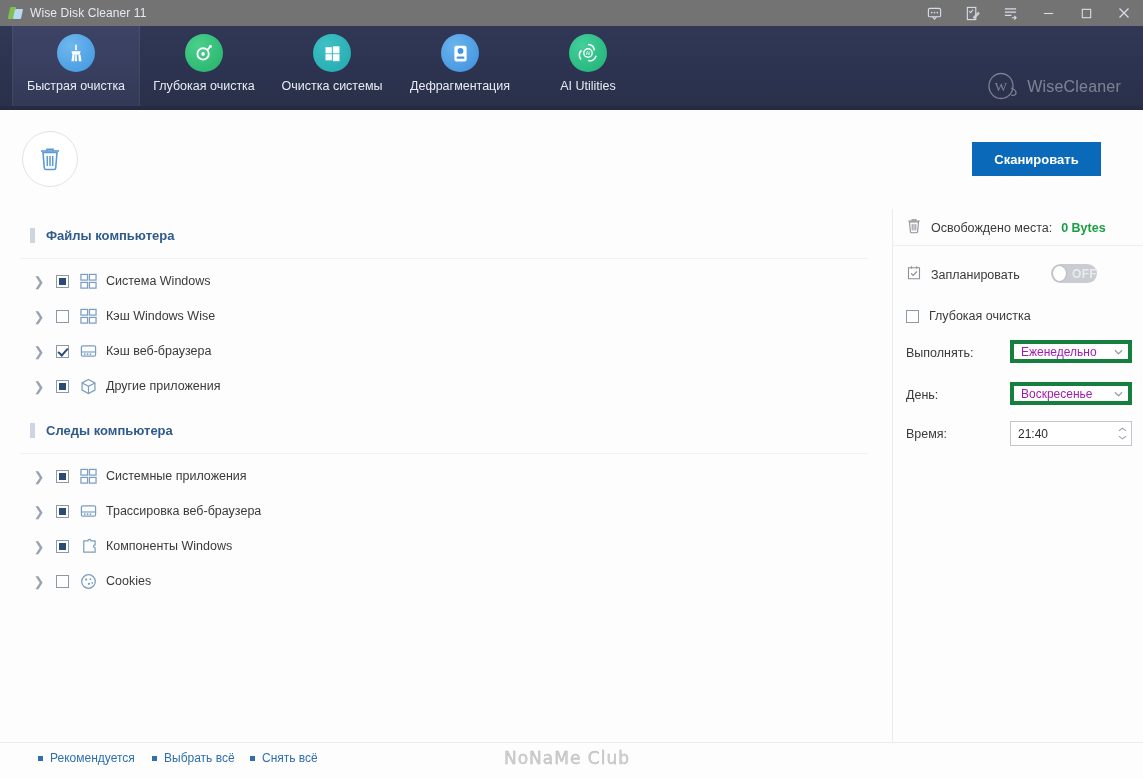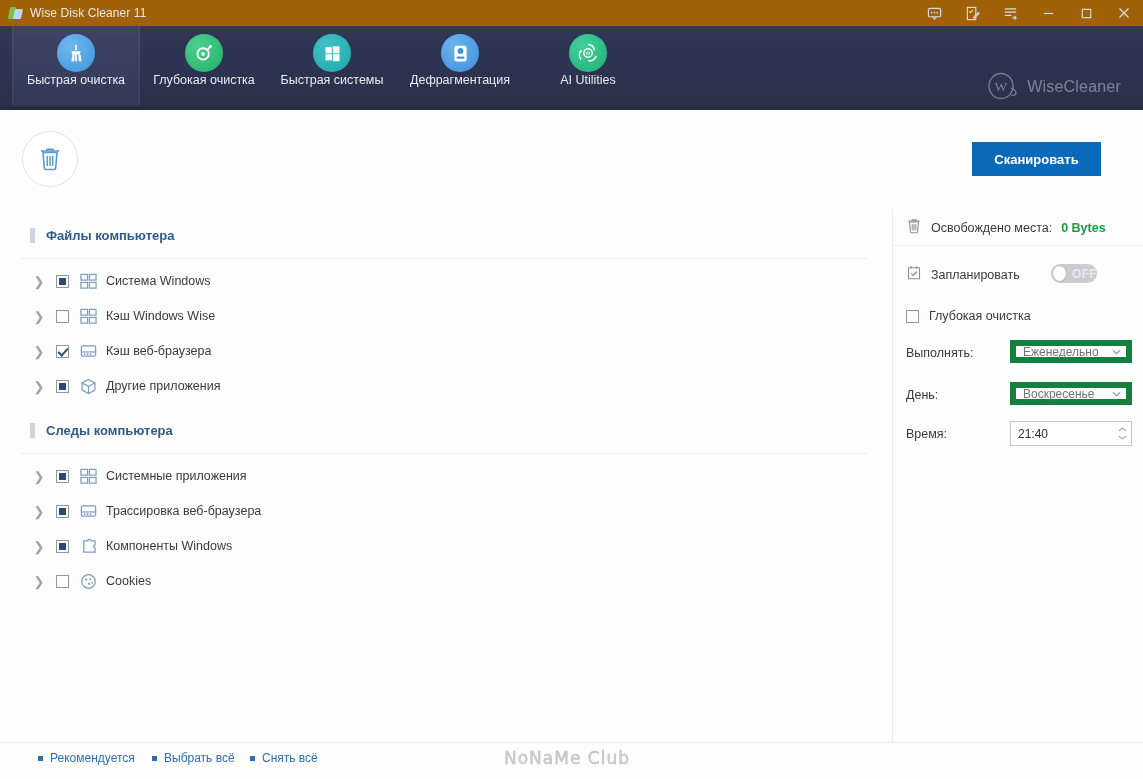--- a/index.html
+++ b/index.html
@@ -6,21 +6,21 @@
   html, body {
     width: 1143px; height: 779px;
     font-family: "Liberation Sans", sans-serif;
     background: #ffffff; overflow: hidden;
   }
   #app { position: relative; width: 1143px; height: 779px; }
 
   
   .titlebar {
     position: absolute; left: 0; top: 0; width: 1143px; height: 26px;
-    background: #a16207; display: flex; align-items: center;
+    background: #737373; display: flex; align-items: center;
   }
   .tb-app-icon {
     width: 14px; height: 14px; margin-left: 9px; margin-right: 7px;
     position: relative; flex: 0 0 auto;
   }
   .tb-app-icon .brush {
     position: absolute; left: 0; top: 1px; width: 6px; height: 12px;
     background: #7fbf4f; transform: skewX(-12deg); border-radius: 1px;
   }
   .tb-app-icon .brush2 {
@@ -61,21 +61,21 @@
     width: 38px; height: 38px; border-radius: 50%;
     display: flex; align-items: center; justify-content: center;
     position: relative;
   }
   .nav-icon.blue  { background: radial-gradient(circle at 35% 30%, #6fb7ee, #3f97e0); }
   .nav-icon.green { background: radial-gradient(circle at 35% 30%, #4bcf8c, #23b26a); }
   .nav-icon.teal  { background: radial-gradient(circle at 35% 30%, #3fc0c4, #21a9ae); }
   .nav-icon.blue2 { background: radial-gradient(circle at 35% 30%, #69b4ee, #3f8fdd); }
   .nav-icon.green2{ background: radial-gradient(circle at 35% 30%, #45cf9a, #1eb077); }
   .nav-label {
-    margin-top: 1px; color: #e8ebf2; font-size: 12.5px; white-space: nowrap;
+    margin-top: 7px; color: #e8ebf2; font-size: 12.5px; white-space: nowrap;
   }
   .brand {
     position: absolute; right: 22px; top: 46px; display: flex; align-items: center; gap: 7px;
     opacity: .42;
   }
   .brand-text { color: #e9ecf3; font-size: 16px; letter-spacing: .2px; }
 
   
   .banner {
     position: absolute; left: 0; top: 110px; width: 1143px; height: 99px;
@@ -169,22 +169,22 @@
   }
   .rp-deep {
     position: absolute; left: 906px; top: 309px; display: flex; align-items: center;
   }
   .rp-deep .cbox { margin-left: 0; }
   .rp-deep-label { margin-left: 10px; font-size: 12.5px; color: #3a3a3a; }
 
   .field-label { position: absolute; left: 906px; font-size: 12.5px; color: #3a3a3a; }
   .select {
     position: absolute; left: 1010px; width: 122px; height: 23px;
-    border: 6px solid #15803d; background: #fff;
-    display: flex; align-items: center; font-size: 12px; color: #737373;
+    border: 4px solid #15803d; background: #fff;
+    display: flex; align-items: center; font-size: 12px; color: #a21caf;
   }
   .select .val { margin-left: 7px; white-space: nowrap; }
   .select .arrow {
     margin-left: auto; width: 19px; height: 21px;
     display: flex; align-items: center; justify-content: center;
   }
   .spin {
     position: absolute; left: 1010px; width: 122px; height: 25px;
     border: 1px solid #c3c7cc; background: #fff; display: flex; align-items: center;
     font-size: 12px; color: #2d2d2d;
@@ -292,21 +292,21 @@
 
       <div class="nav-item">
         <div class="nav-icon teal">
           <svg width="21" height="21" viewBox="0 0 24 24">
               <rect x="4" y="4.8" width="7.2" height="7" fill="#fff"></rect>
               <rect x="12.4" y="3.8" width="7.6" height="8" fill="#fff"></rect>
               <rect x="4" y="12.8" width="7.2" height="7" fill="#fff"></rect>
               <rect x="12.4" y="12.8" width="7.6" height="8" fill="#fff"></rect>
             </svg>
         </div>
-        <div class="nav-label">Быстрая системы</div>
+        <div class="nav-label">Очистка системы</div>
       </div>
 
       <div class="nav-item">
         <div class="nav-icon blue2">
           <svg width="21" height="21" viewBox="0 0 24 24">
               <rect x="5" y="3" width="14" height="18" rx="2.5" fill="#fff"></rect>
               <circle cx="12" cy="9" r="3.3" fill="#4294df"></circle>
               <rect x="7.5" y="15.5" width="9" height="2.6" rx="1.3" fill="#4294df"></rect>
             </svg>
         </div>

